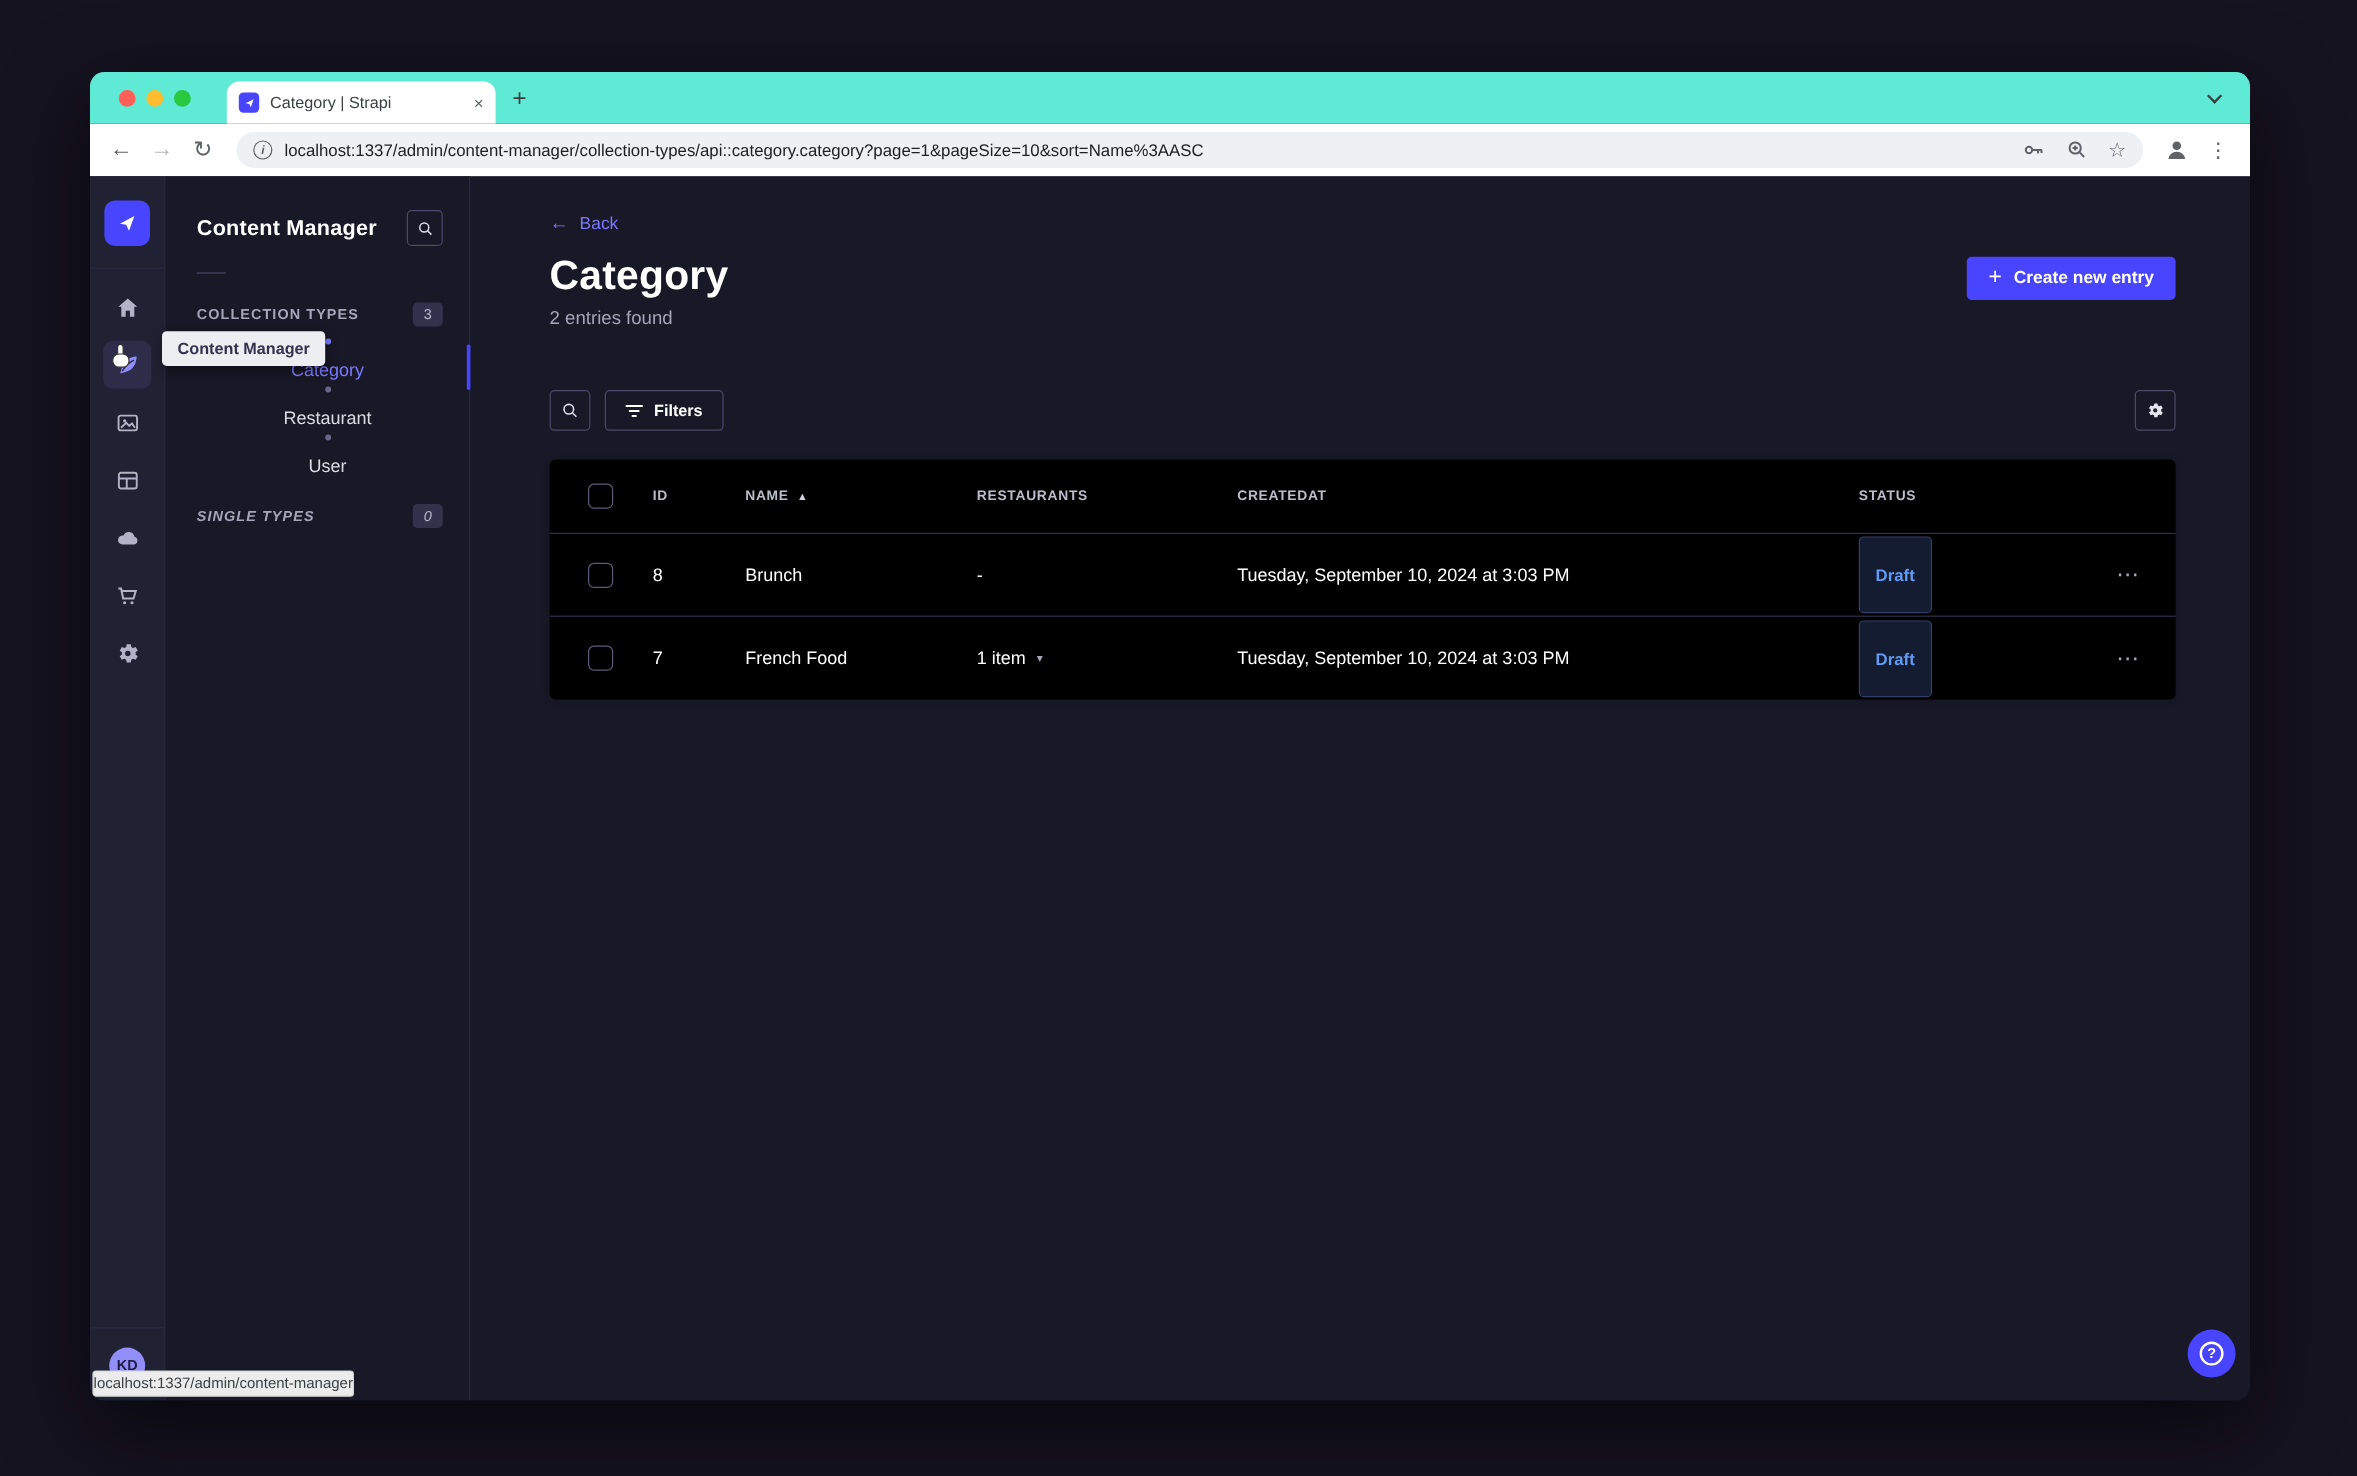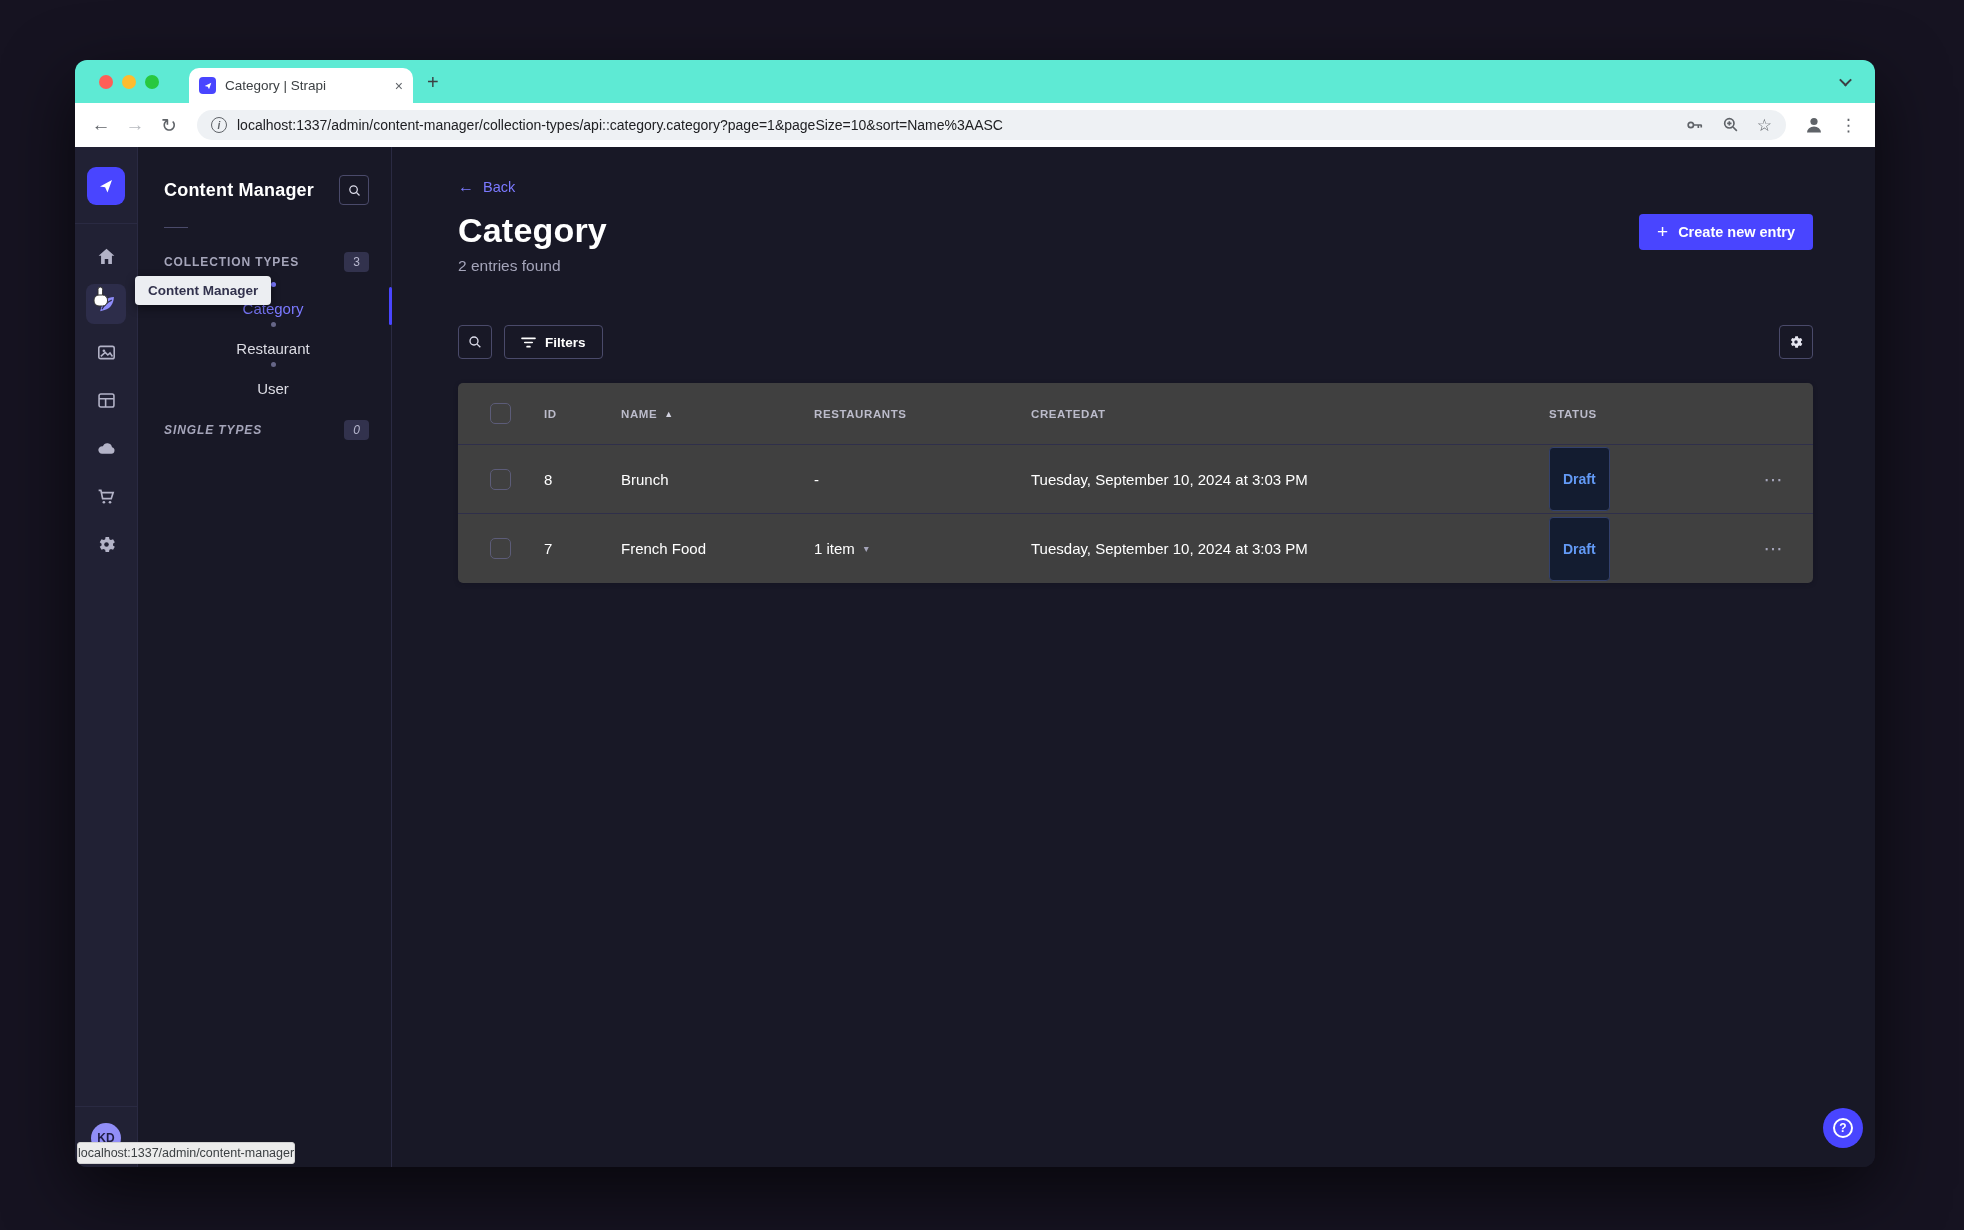--- a/index.html
+++ b/index.html
@@ -86,21 +86,21 @@
   .btn-primary { background:#4945ff; border:none; border-radius:4px; color:#ffffff; font-size:14.5px; font-weight:600;
     padding:0 18px; height:36px; display:flex; align-items:center; gap:10px; margin-top:3px; font-family:inherit; }
   .btn-primary .plus { font-size:19px; font-weight:400; line-height:1; margin-top:-2px; }
   .controls { display:flex; align-items:center; gap:12px; margin-top:50px; }
   .icon-btn-34 { width:34px; height:34px; border:1px solid #4a4a6a; border-radius:4px; background:transparent;
     display:flex; align-items:center; justify-content:center; }
   .btn-filters { height:34px; border:1px solid #4a4a6a; border-radius:4px; background:transparent; color:#ffffff;
     font-size:13.5px; font-weight:600; padding:0 16px; display:flex; align-items:center; gap:9px; font-family:inherit; }
   .spacer { flex:1; }
   
-  .table { margin-top:24px; background:#404040; border-radius:5px; box-shadow:0 1px 4px rgba(14,14,30,.35); }
+  .table { margin-top:24px; background:#000000; border-radius:5px; box-shadow:0 1px 4px rgba(14,14,30,.35); }
   .t-row { display:grid; grid-template-columns:86px 77px 193px 217px 518px 185px 1fr; align-items:center; }
   .t-head { height:62px; border-bottom:1px solid #2f2f4a; }
   .t-body-row { height:69px; }
   .t-body-row.divided { border-bottom:1px solid #2f2f4a; }
   .th { font-size:11.5px; font-weight:700; color:#bcbccb; letter-spacing:.6px; display:flex; align-items:center; gap:7px; }
   .sort-arrow { font-size:9px; color:#d3d3e0; }
   .cell { font-size:15px; color:#ffffff; display:flex; align-items:center; gap:7px; }
   .cell-check { padding-left:32px; }
   .checkbox { width:21px; height:21px; border:1px solid #5c5c78; border-radius:5px; background:transparent; display:block; }
   .caret { font-size:10px; color:#a5a5ba; margin-left:2px; }

